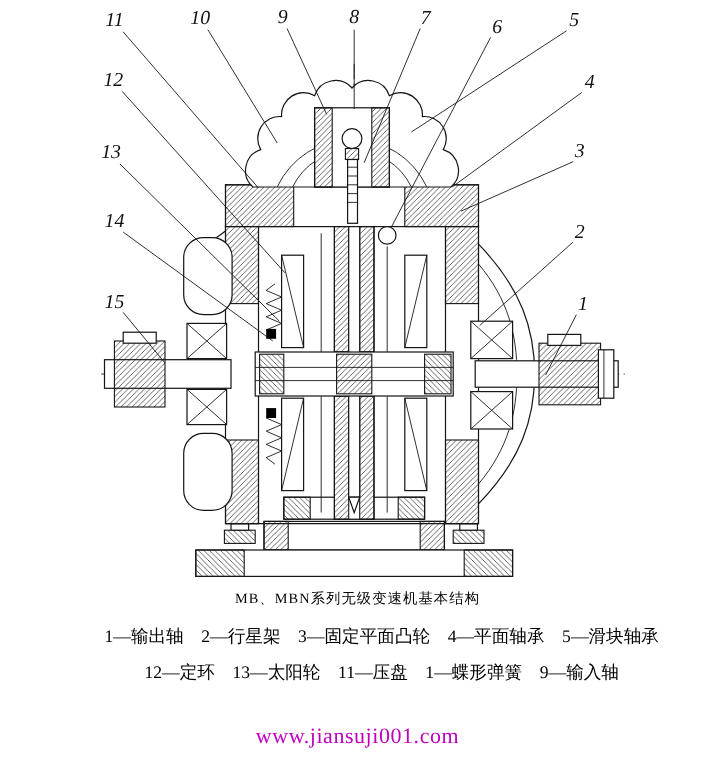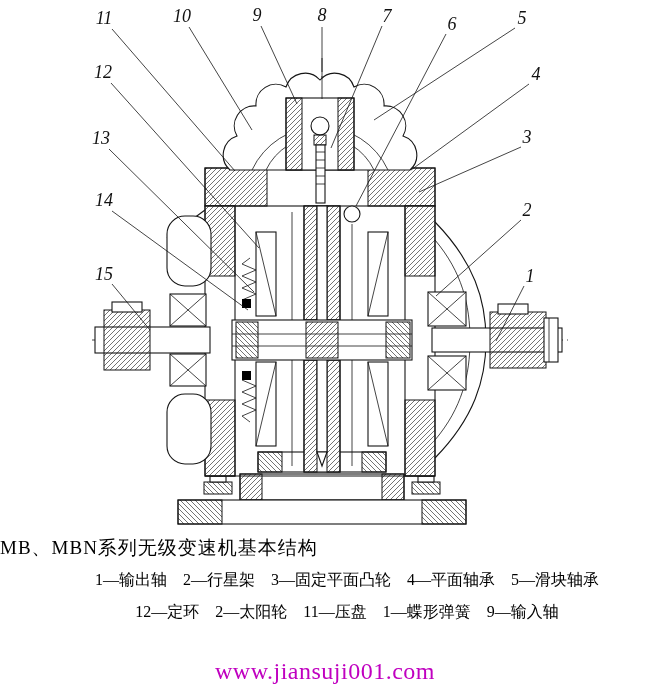--- a/index.html
+++ b/index.html
@@ -8,27 +8,27 @@
   .drawing{position:absolute;left:0;top:0;}
   svg .ln{stroke:#151515;fill:none;stroke-width:1.1;}
   svg .thin{stroke:#151515;fill:none;stroke-width:0.8;}
   svg .fw{fill:#ffffff;stroke:#151515;stroke-width:1.1;}
   svg .fh1{fill:url(#h1);stroke:#151515;stroke-width:1;}
   svg .fh2{fill:url(#h2);stroke:#151515;stroke-width:1;}
   svg .cl{stroke:#151515;stroke-width:0.8;stroke-dasharray:14 4 3 4;fill:none;}
   svg .blk{fill:#000;stroke:none;}
   svg text.num{font-family:"Liberation Serif",serif;font-style:italic;font-size:18px;
                fill:#111;text-anchor:middle;}
-  .caption{position:absolute;left:0;top:535px;width:650px;text-align:left;
-           font-size:19px;letter-spacing:1px;}
+  .caption{position:absolute;left:0;top:535px;width:650px;text-align:center;
+           font-size:13px;letter-spacing:1px;}
   .legend{position:absolute;left:0;top:564px;width:650px;text-align:center;}
   .legend-row{line-height:32px;font-size:16px;white-space:nowrap;padding-left:44px;}
   .legend-item{display:inline-block;margin:0 6px;}
   .watermark{position:absolute;left:0;top:658px;width:650px;text-align:center;
-             font-size:24px;color:#C000C0;letter-spacing:0.5px;}
+             font-size:20px;color:#C000C0;letter-spacing:0.5px;}
 </style>
 </head>
 <body>
 
 <div class="page">
 
   <svg class="drawing" width="650" height="532" viewBox="0 0 650 532" xmlns="http://www.w3.org/2000/svg">
     <defs>
       <pattern id="h1" width="5" height="5" patternUnits="userSpaceOnUse">
         <path d="M0,5 L5,0" stroke="#151515" stroke-width="0.6"></path>
@@ -211,21 +211,21 @@
   <div class="legend">
     <div class="legend-row">
       <span class="legend-item">1—输出轴</span>
       <span class="legend-item">2—行星架</span>
       <span class="legend-item">3—固定平面凸轮</span>
       <span class="legend-item">4—平面轴承</span>
       <span class="legend-item">5—滑块轴承</span>
     </div>
     <div class="legend-row">
       <span class="legend-item">12—定环</span>
-      <span class="legend-item">2—太阳轮</span>
+      <span class="legend-item">13—太阳轮</span>
       <span class="legend-item">11—压盘</span>
       <span class="legend-item">1—蝶形弹簧</span>
       <span class="legend-item">9—输入轴</span>
     </div>
   </div>
 
   <div class="watermark">www.jiansuji001.com</div>
 
 </div>
 

